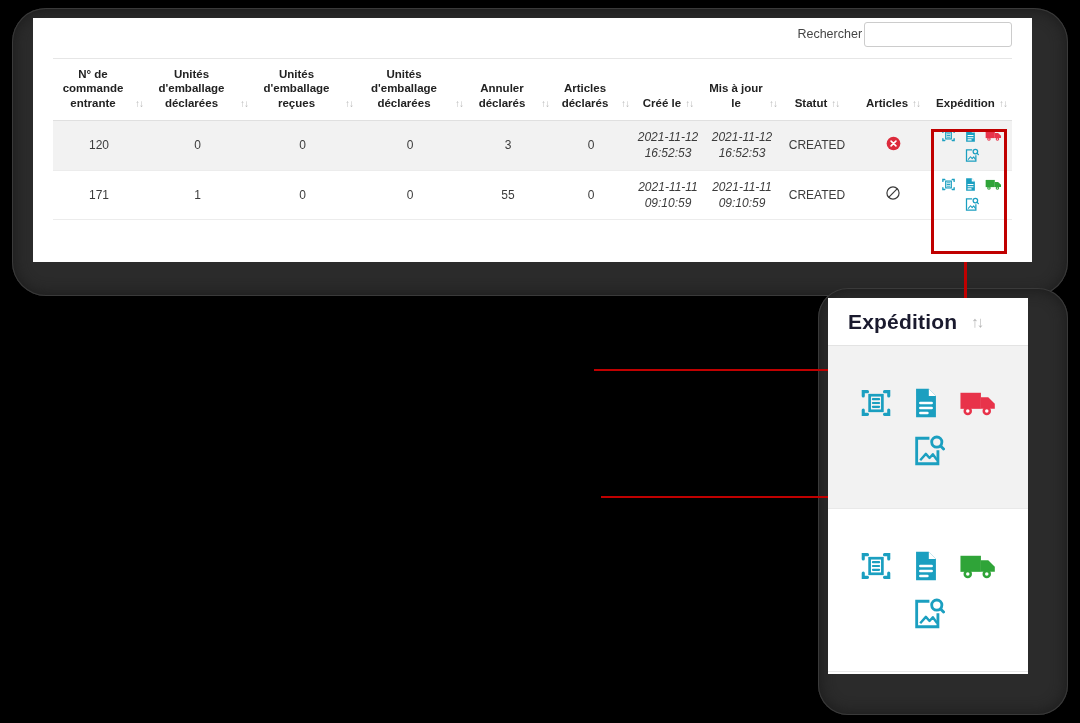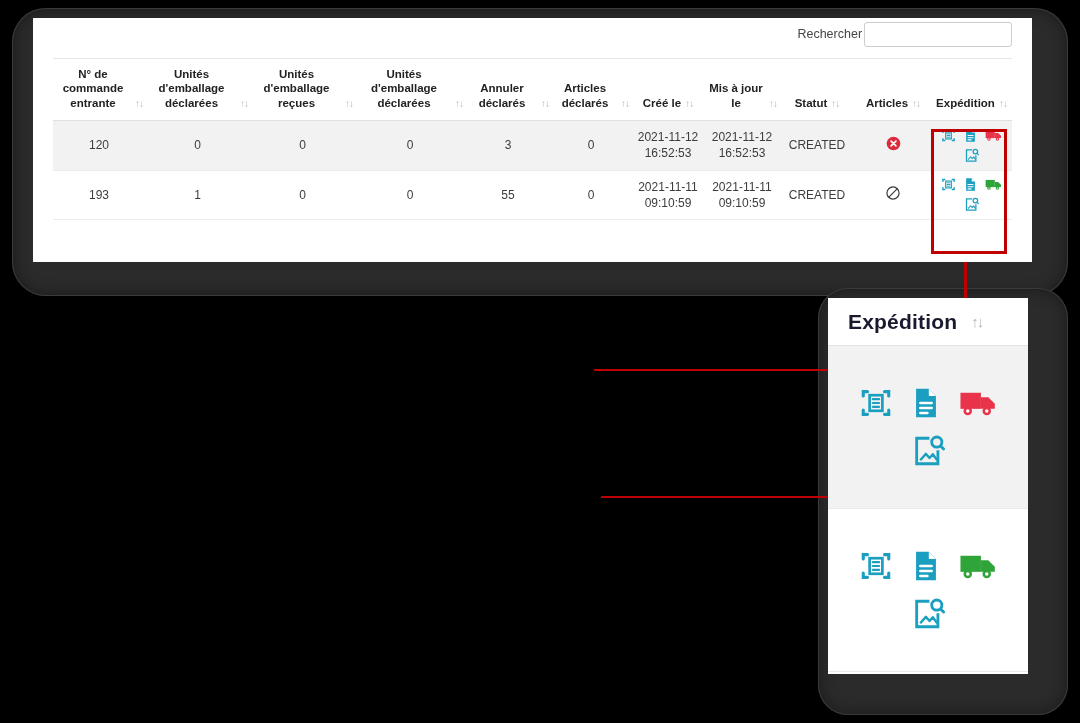--- a/index.html
+++ b/index.html
@@ -81,21 +81,21 @@
     color: #3c3c3c;
     text-align: center;
     vertical-align: middle;
     padding: 8px 2px;
     border-bottom: 1px solid #ececec;
     line-height: 1.35;
   }
   tr.row-odd td { background: #f2f2f2; }
   tr.row-even td { background: #ffffff; }
   td.num { text-align: center; }
-  td.dt { font-size: 11.5px; color: #3c3c3c; }
+  td.dt { font-size: 11.5px; color: #3c3c3c; font-style: italic; }
 
   .iconcell { padding: 4px 2px !important; }
   .icons {
     display: flex; flex-wrap: wrap; gap: 5px 7px;
     justify-content: center; align-items: center;
     max-width: 66px; margin: 0 auto;
   }
   .icons .ic { line-height: 0; }
 
   
@@ -287,21 +287,21 @@
                   <path d="M6.5 18.5l4-4.5 2.6 2.9 2.3-2.6 3.1 4.2" stroke-width="1.7" stroke-linejoin="round"></path>
                   <circle cx="18.2" cy="5.7" r="3.6"></circle>
                   <path d="M20.9 8.4 23 10.6" stroke-linecap="round"></path>
                 </svg>
               </span>
             </div>
           </td>
         </tr>
 
         <tr class="row-even">
-          <td class="num">193</td>
+          <td class="num">171</td>
           <td class="num">1</td>
           <td class="num">0</td>
           <td class="num">0</td>
           <td class="num">55</td>
           <td class="num">0</td>
           <td class="dt">2021-11-11 09:10:59</td>
           <td class="dt">2021-11-11 09:10:59</td>
           <td>CREATED</td>
           <td>
             <span class="cancel-ban">

